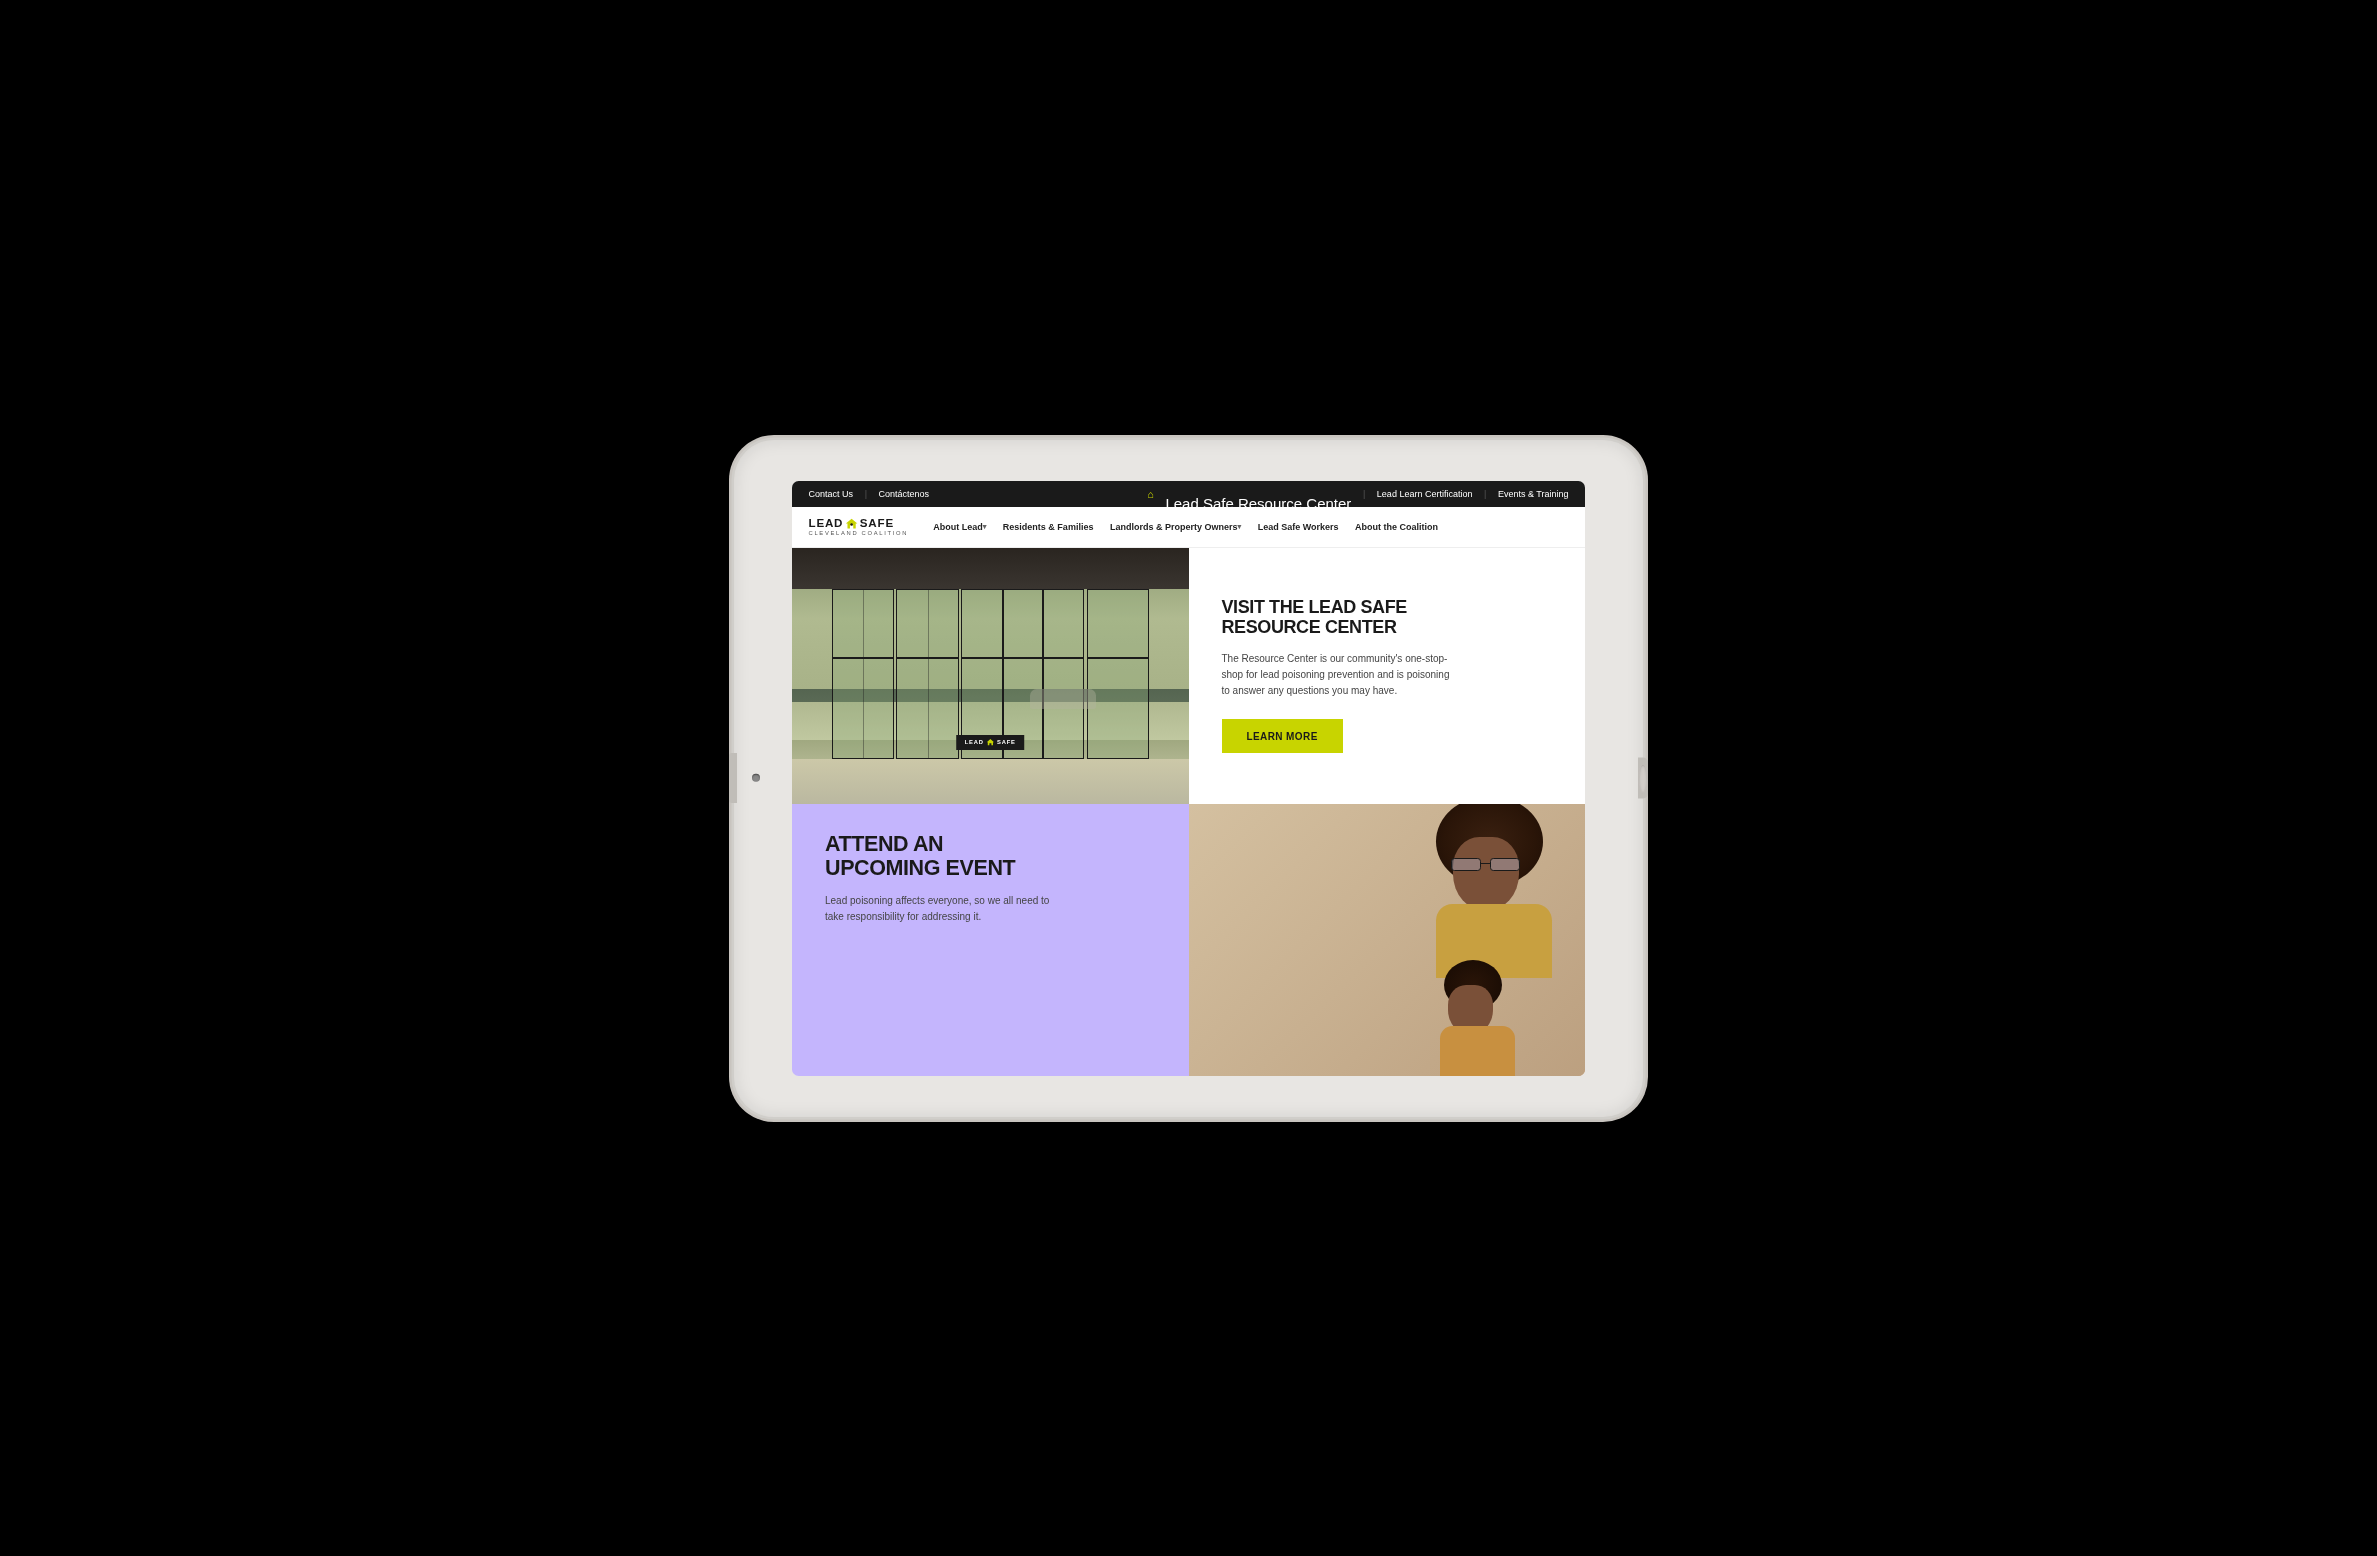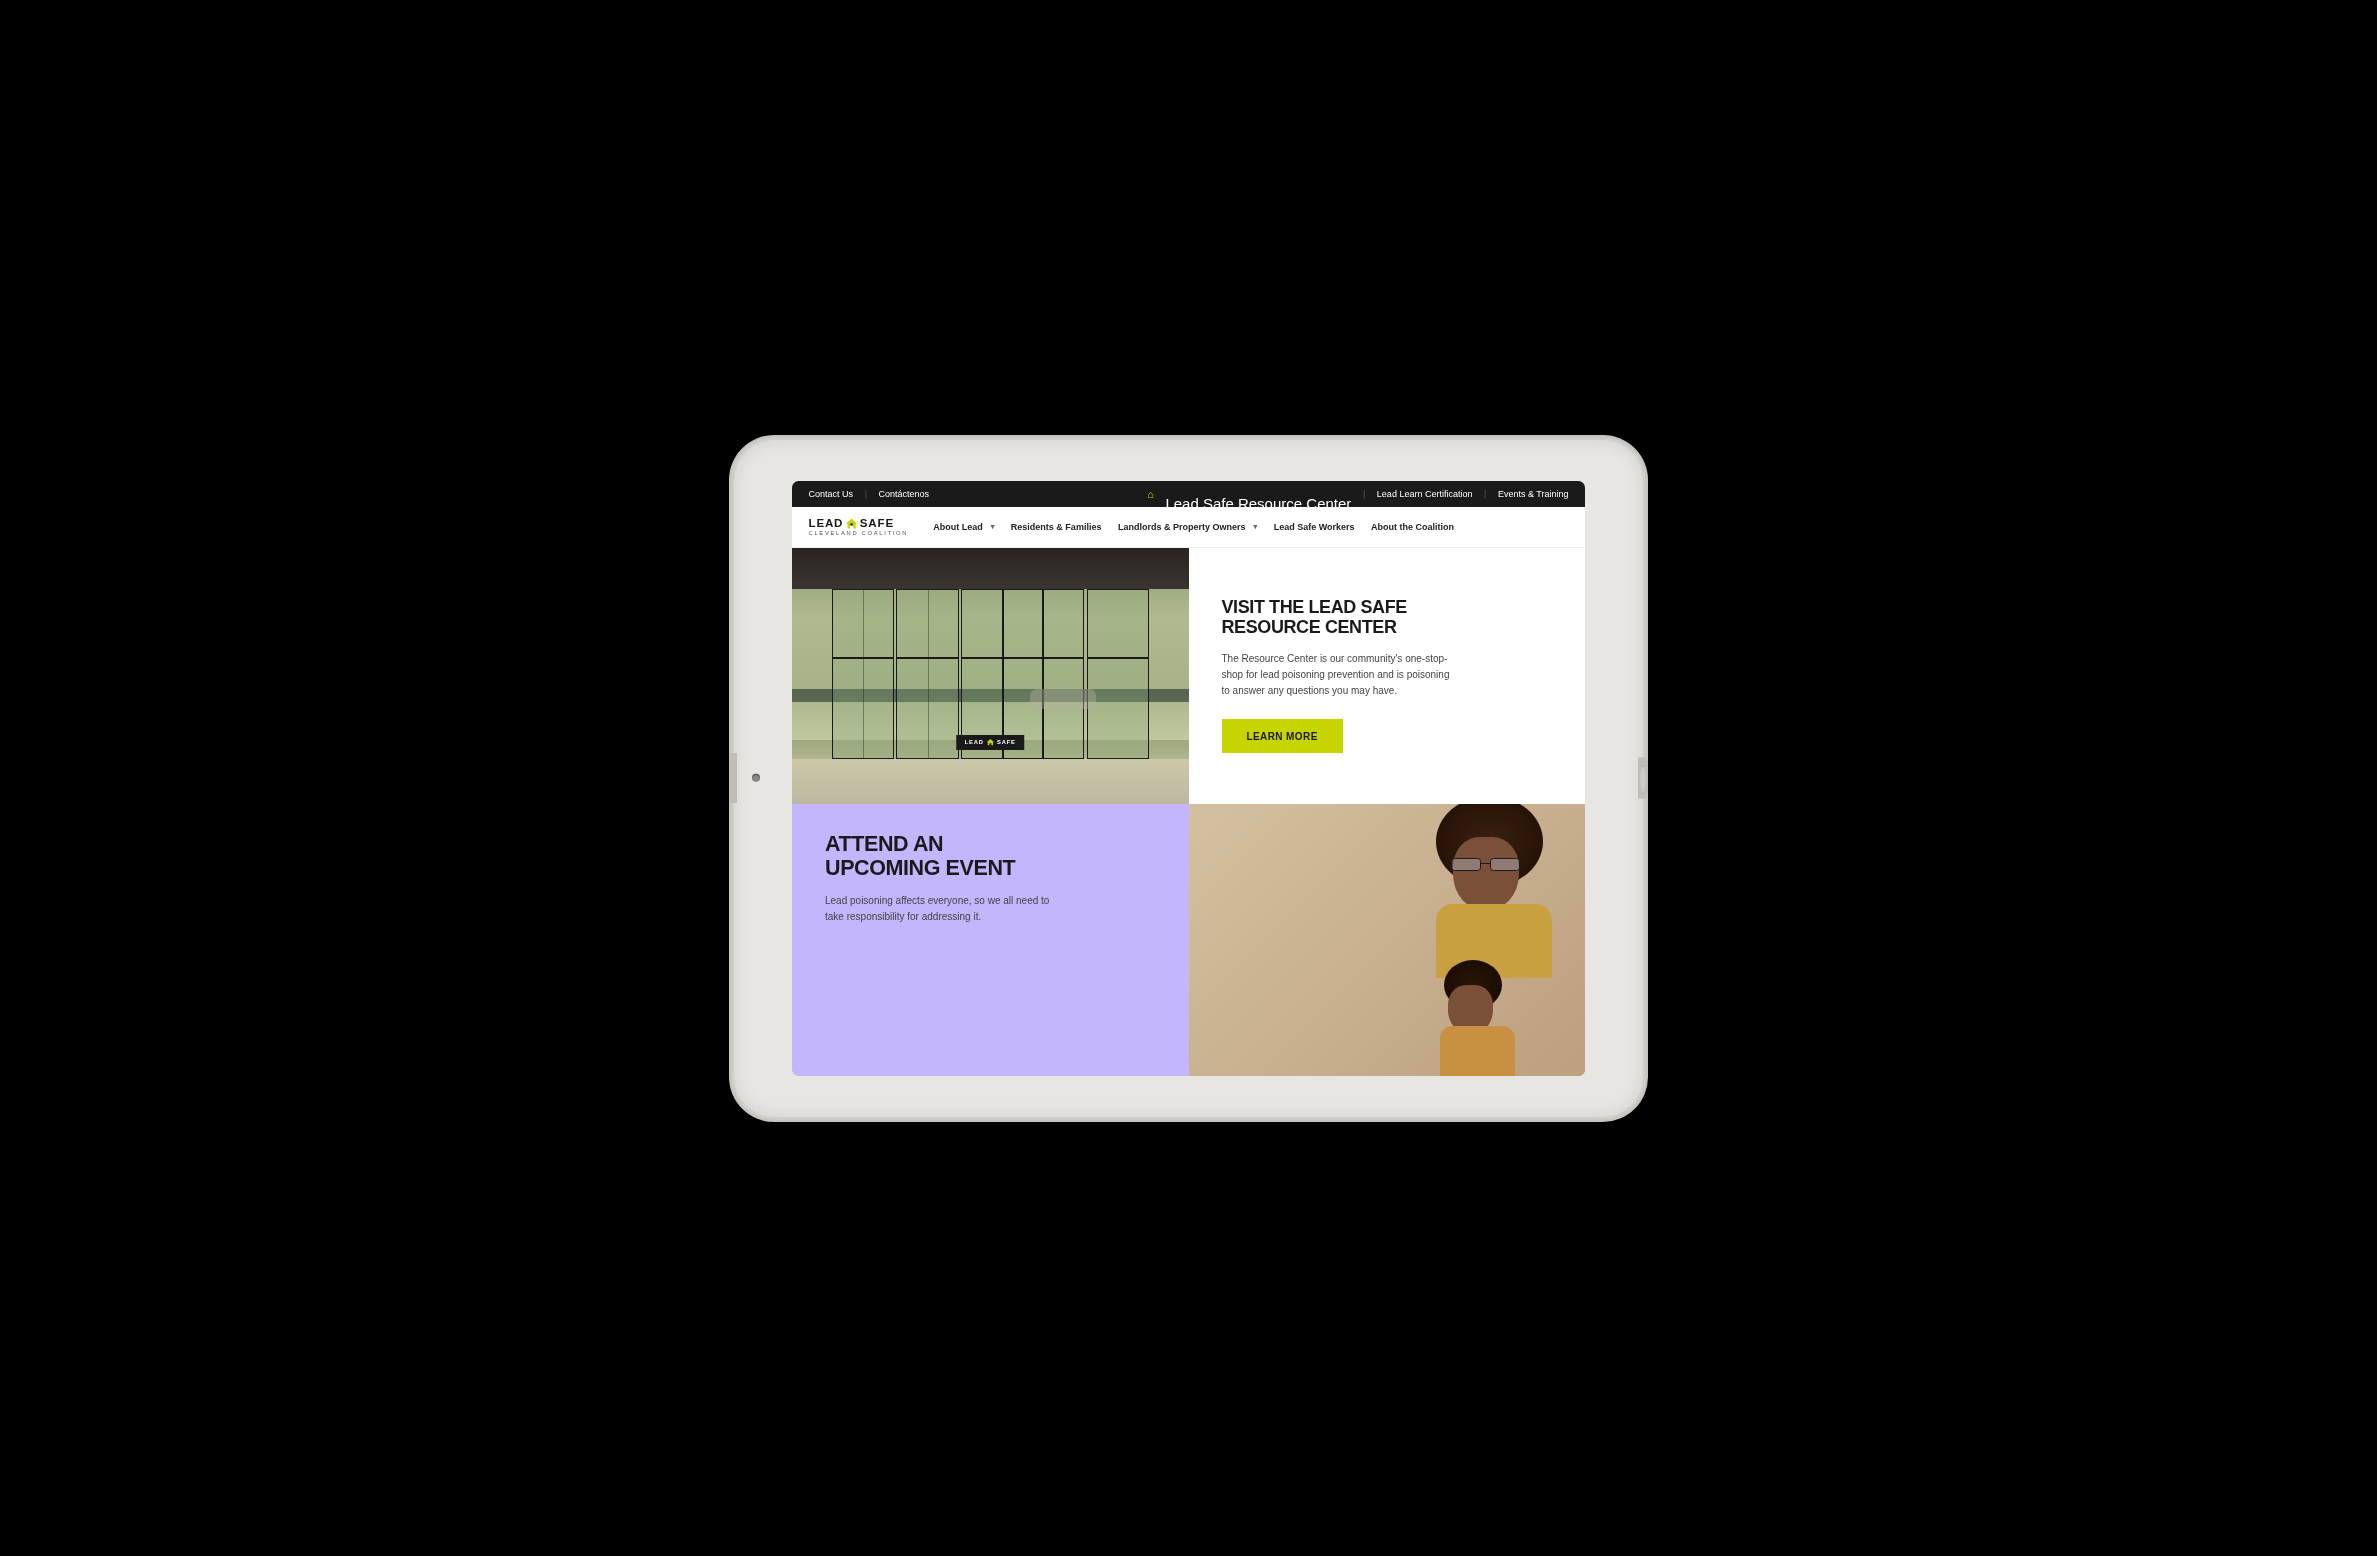--- a/index.html
+++ b/index.html
@@ -172,21 +172,21 @@
       align-items: center;
       gap: 16.5px;
       font-size: 9px;
       font-weight: 600;
       color: #222;
     }
 
     .nav-item-dropdown {
       display: flex;
       align-items: center;
-      gap: 8px;
+      gap: 0;
       cursor: pointer;
     }
 
     .nav-chevron {
       font-size: 7.4px;
       color: #666;
     }
 
     
     .building-image {

